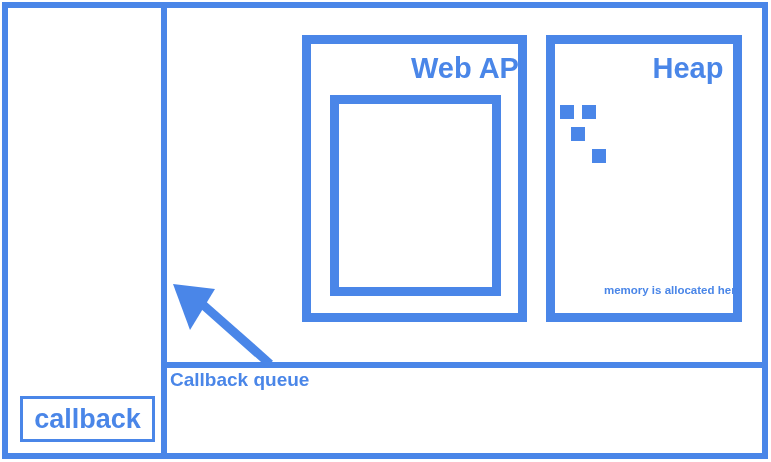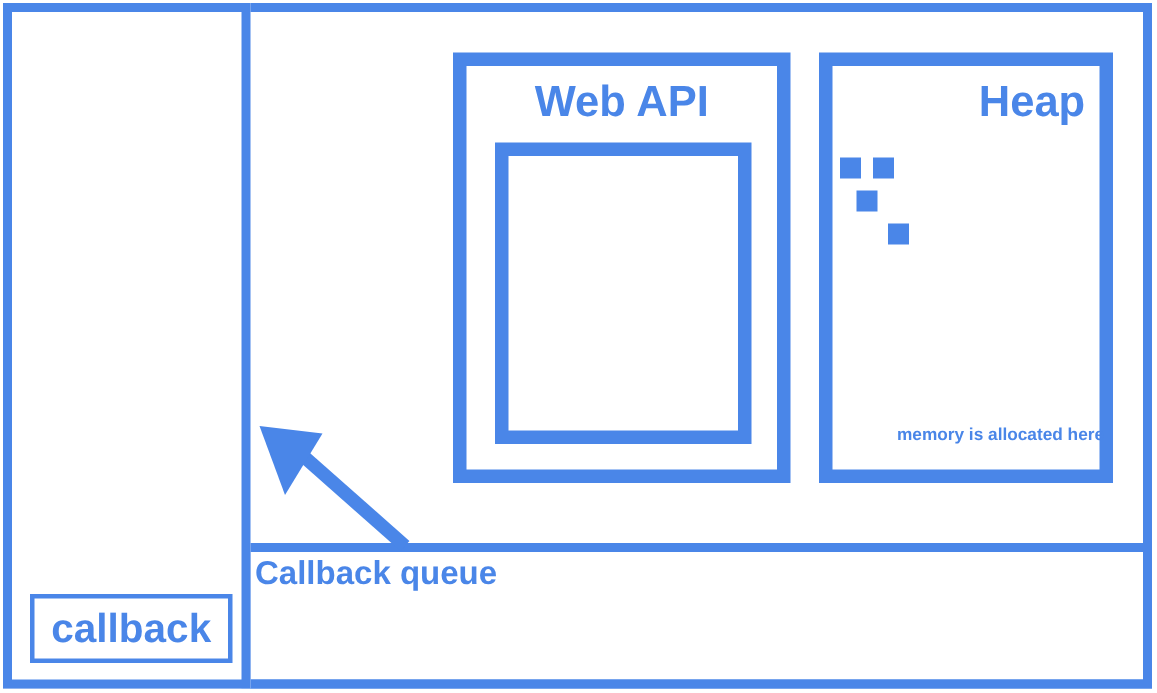--- a/index.html
+++ b/index.html
@@ -86,41 +86,41 @@
     left: 161px;
     top: 362px;
     width: 607px;
     height: 97px;
     border: 6px solid var(--blue);
   }
   #callback-queue-label {
     position: absolute;
     left: 170px;
     top: 370px;
-    font-size: 22px;
+    font-size: 19px;
     font-weight: bold;
     color: var(--blue);
     white-space: nowrap;
     line-height: 1.1;
   }
 
   
   #web-api-panel {
     left: 302px;
     top: 35px;
     width: 225px;
     height: 287px;
     border: 9px solid var(--blue);
   }
   #web-api-title {
     position: absolute;
     left: 302px;
     top: 54px;
     width: 225px;
-    text-align: center;
+    text-align: right;
     font-size: 29px;
     font-weight: bold;
     color: var(--blue);
     line-height: 1;
   }
   #web-api-inner {
     left: 330px;
     top: 95px;
     width: 171px;
     height: 201px;
@@ -145,27 +145,26 @@
     font-weight: bold;
     color: var(--blue);
     line-height: 1;
     margin-left: 44px;
   }
   #heap-note {
     position: absolute;
     left: 546px;
     top: 284px;
     width: 196px;
-    text-align: center;
+    text-align: right;
     font-size: 11.5px;
     font-weight: bold;
     color: var(--blue);
     line-height: 1.1;
     white-space: nowrap;
-    padding-left: 23px;
   }
   .heap-block {
     position: absolute;
     background: var(--blue);
   }
 
   
   #queue-arrow {
     position: absolute;
     left: 168px;

